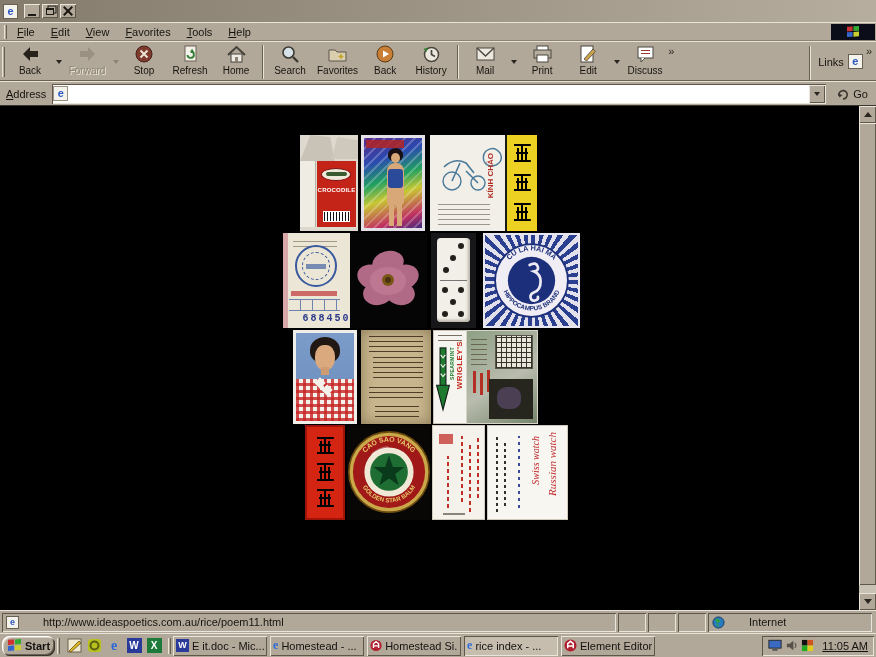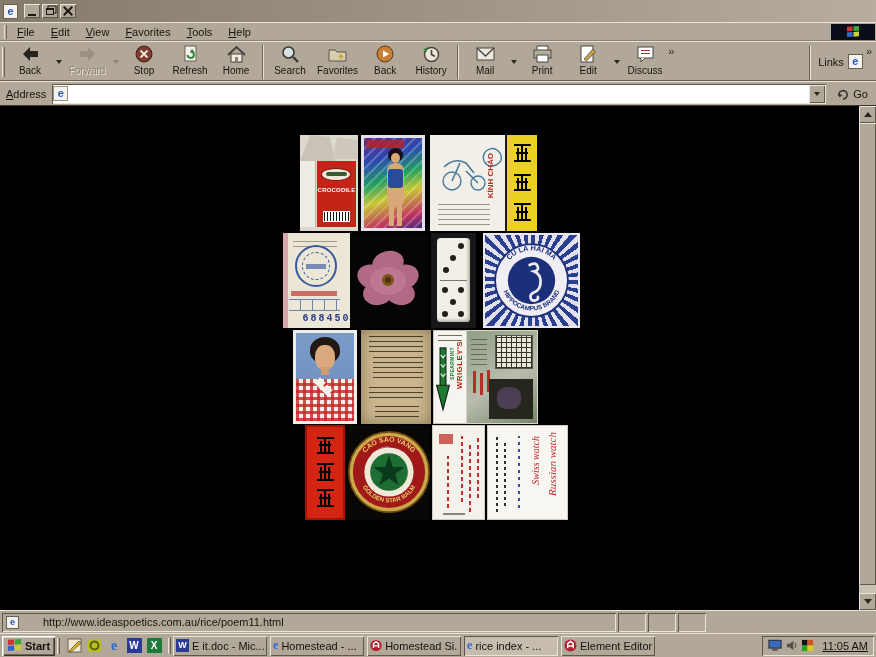--- a/index.html
+++ b/index.html
@@ -2,21 +2,21 @@
 <html><head>
 <meta charset="utf-8">
 <style>
   html,body{margin:0;padding:0;width:876px;height:657px;overflow:hidden;
     font-family:"Liberation Sans",sans-serif;background:#b2a899;}
   *{box-sizing:border-box;}
   .app{position:absolute;inset:0;}
 
   
   .raised{box-shadow:inset 1px 1px 0 #eae5da, inset -1px -1px 0 #5f574a;}
-  .raised2{box-shadow:inset 1px 1px 0 #fff, inset 2px 2px 0 #d9d3c6, inset -1px -1px 0 #3a352c, inset -2px -2px 0 #6b6356;}
+  .raised2{box-shadow:inset 1px 1px 0 #fff, inset 2px 2px 0 #d9d3c6, inset -1px -1px 0 #3a352c, inset -2px -2px 0 #6b6356;border-radius:8px;}
   .sunken{box-shadow:inset 1px 1px 0 #5f574a, inset -1px -1px 0 #eae5da;}
   .vsep{width:2px;height:34px;border-left:1px solid #69604f;border-right:1px solid #e9e4da;margin:2px 3px 0 3px;}
   .grip{width:3px;height:80%;margin:auto 2px;border-left:1px solid #e9e4da;border-right:1px solid #69604f;}
 
   
   .titlebar{position:absolute;left:0;top:0;width:876px;height:22px;
     background:linear-gradient(to right,#847b6d,#b6ad9f);display:flex;align-items:center;padding:0 3px;}
   .titlebar .doc-icon{width:15px;height:15px;margin-right:4px;}
   .title-text{color:#d9d4c8;font-size:11px;font-weight:bold;font-style:italic;flex:1;white-space:nowrap;overflow:hidden;}
   .winbtn{width:16px;height:14px;background:#b2a899;margin-left:2px;display:flex;align-items:center;justify-content:center;}
@@ -523,20 +523,27 @@
   </div>
 
   <div class="statusbar">
     <span class="pane pane-main sunken">
       <span class="mini-e" style="width:13px;height:13px;line-height:11px;font-size:9px;">e</span>
       <span class="status-text">http://www.ideaspoetics.com.au/rice/poem11.html</span>
     </span>
     <span class="pane pane-s sunken"></span>
     <span class="pane pane-s sunken"></span>
     <span class="pane pane-s sunken"></span>
+    <span class="pane pane-zone sunken">
+      <svg width="13" height="13" viewBox="0 0 14 14">
+        <circle cx="7" cy="7" r="6" fill="#2a7ac0" stroke="#123a60"></circle>
+        <path d="M3 4 q3 -2 5 0 q2 2 -1 3 q-3 1 -2 3 q1 2 3 1" fill="#2aa04a" stroke="none"></path>
+      </svg>
+      <span class="status-text">Internet</span>
+    </span>
   </div>
 
   <div class="taskbar">
     <button class="start-btn raised2" style="border:0;background:#b2a899;font-family:inherit;">
       <svg width="15" height="13" viewBox="0 0 16 14" style="margin-right:3px;">
         <rect x="1" y="1" width="6.5" height="5.5" fill="#c33" transform="skewY(-4)"></rect>
         <rect x="8.5" y="1" width="6.5" height="5.5" fill="#3a3" transform="skewY(-4)"></rect>
         <rect x="1" y="7.5" width="6.5" height="5.5" fill="#36c" transform="skewY(-4)"></rect>
         <rect x="8.5" y="7.5" width="6.5" height="5.5" fill="#cc3" transform="skewY(-4)"></rect>
       </svg>

